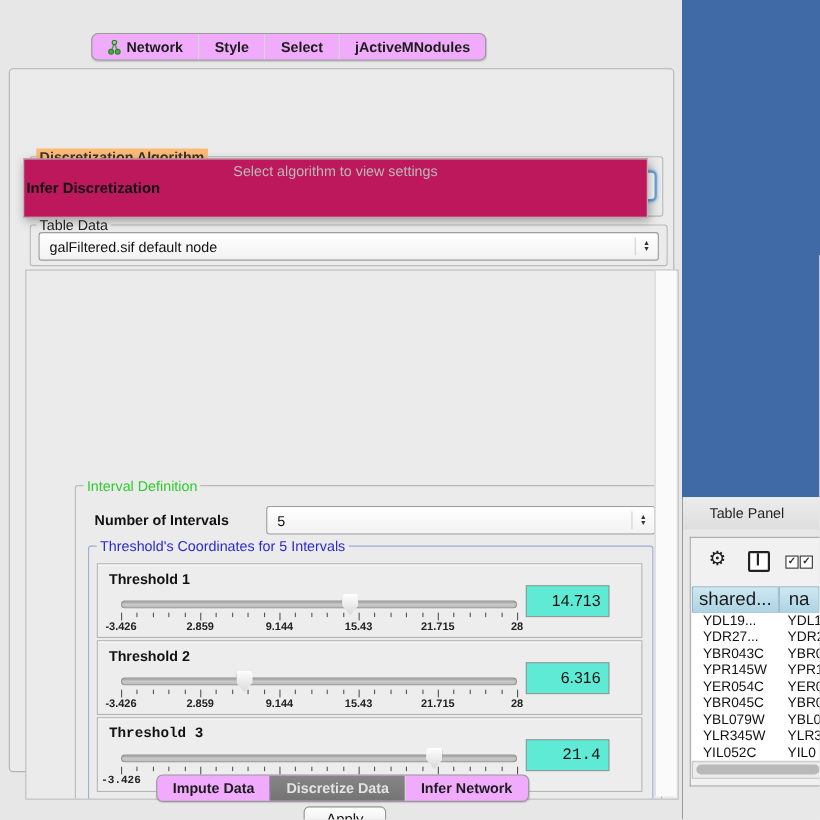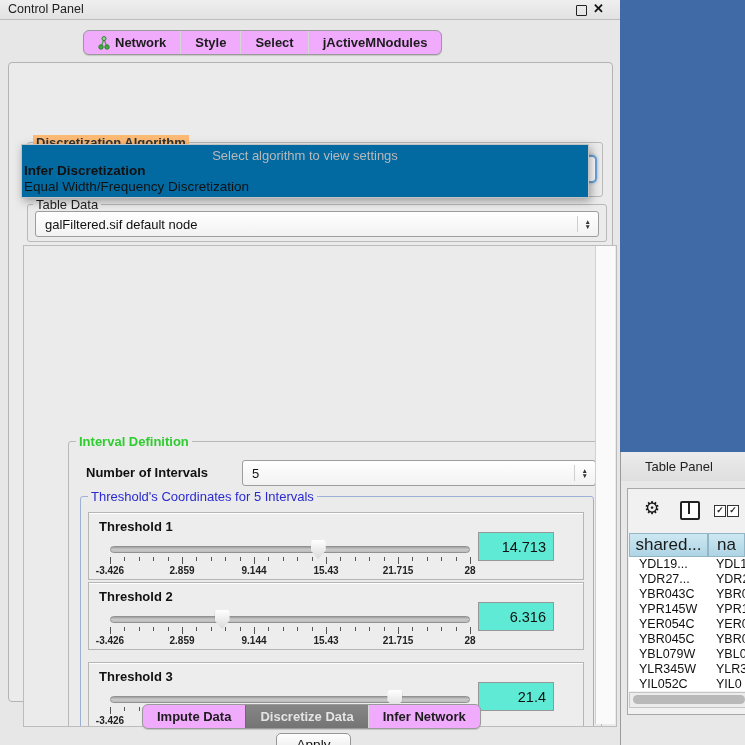--- a/index.html
+++ b/index.html
@@ -30,21 +30,21 @@
   
   #cp-main{left:8px;top:62px;width:603px;height:638px;background:#ebebeb;border:1px solid #b3b3b3;border-radius:4px;}
 
   
   #algo-group{left:18px;top:79px;width:574px;height:53px;border:1px solid #b9b9b9;border-radius:3px;}
   #algo-legend{left:24px;top:72px;font-size:13px;font-weight:bold;color:#333;background:#fdba74;padding:0 3px;}
   #algo-combo{left:26px;top:92px;width:558px;height:24px;background:#fff;border:2px solid #6aa3d8;border-radius:5px;
               box-shadow:0 0 3px rgba(90,150,210,.8);}
 
   
-  #algo-popup{left:12px;top:81px;width:566px;height:52px;background:#0369a1;border:1px solid #c2c2c2;
+  #algo-popup{left:12px;top:81px;width:566px;height:52px;background:#be185d;border:1px solid #c2c2c2;
               box-shadow:2px 3px 9px rgba(0,0,0,.35);z-index:20;}
   #popup-placeholder{width:100%;text-align:center;padding-top:3px;font-size:13px;color:#b9b9b9;}
   .popup-item{padding:0 2px;font-size:13.5px;color:#111;line-height:16px;}
   .popup-item.bold{font-weight:bold;}
 
   
   #tabledata-group{left:18px;top:141px;width:578px;height:36px;border:1px solid #b9b9b9;border-radius:3px;}
   #tabledata-legend{left:24px;top:134px;font-size:13px;color:#222;background:#ebebeb;padding:0 3px;}
   .combo{background:linear-gradient(#ffffff,#f2f2f2);border:1px solid #9d9d9d;border-radius:3px;
          display:flex;align-items:center;font-size:13px;color:#111;}
@@ -114,25 +114,20 @@
   #hscroll{left:629px;top:692px;width:116px;height:14px;background:#ececec;border:1px solid #c5c5c5;border-right:none;}
   #hscroll-thumb{position:absolute;left:3px;top:1.5px;width:112px;height:9px;background:#b9b9b9;border-radius:5px;}
 </style>
 </head>
 <body>
 
 <div id="stage">
 
   <div id="control-panel" class="abs">
 
-    <div id="cp-titlebar" class="abs">
-      <span id="cp-title" class="abs">Control Panel</span>
-      <span id="float-btn" class="abs"></span>
-      <span id="close-btn" class="abs">✕</span>
-    </div>
 
     <div id="top-tabs" class="abs tabbar">
         <div class="tab">
           <svg width="12" height="14" viewBox="0 0 12 14">
             <line x1="6" y1="3" x2="3" y2="11" stroke="#3f9f3f" stroke-width="1.2"></line>
             <line x1="6" y1="3" x2="9" y2="11" stroke="#3f9f3f" stroke-width="1.2"></line>
             <circle cx="6" cy="2.6" r="2" fill="#8fd48f" stroke="#2e7d2e"></circle>
             <circle cx="3" cy="11" r="2.2" fill="#3fae3f" stroke="#2e7d2e"></circle>
             <circle cx="9" cy="11" r="2.2" fill="#3fae3f" stroke="#2e7d2e"></circle>
           </svg>
@@ -152,38 +147,37 @@
     <div id="cp-main" class="abs">
 
       <div id="algo-group" class="abs"></div>
       <span id="algo-legend" class="abs">Discretization Algorithm</span>
       <div id="algo-combo" class="abs"></div>
 
       <div id="algo-popup" class="abs">
         <div id="popup-placeholder">Select algorithm to view settings</div>
         <div id="popup-items">
             <div class="popup-item bold">Infer Discretization</div>
-            <div class="popup-item">Equal Width/Frequency Discretization</div>
           </div>
       </div>
 
       <div id="tabledata-group" class="abs"></div>
       <span id="tabledata-legend" class="abs grouplab">Table Data</span>
       <div id="tabledata-combo" class="abs combo">
         <span class="cval">galFiltered.sif default node</span>
         <span class="stepper">
           <span>▲</span>
           <span>▼</span>
         </span>
       </div>
 
       <div id="scrollpane" class="abs">
 
         <div id="interval-group" class="abs"></div>
-        <span id="interval-legend" class="abs grouplab" style="color: rgb(47, 204, 47); font-weight: bold;">Interval Definition</span>
+        <span id="interval-legend" class="abs grouplab" style="color: rgb(47, 204, 47);">Interval Definition</span>
 
         <span id="noi-label" class="abs">Number of Intervals</span>
         <div id="noi-combo" class="abs combo">
           <span class="cval">5</span>
           <span class="stepper">
             <span>▲</span>
             <span>▼</span>
           </span>
         </div>
 
@@ -271,21 +265,21 @@
     <div class="ticklabels">
                 <span class="ticklab" style="left: 0%;">-3.426</span>
                 <span class="ticklab" style="left: 20%;">2.859</span>
                 <span class="ticklab" style="left: 40%;">9.144</span>
                 <span class="ticklab" style="left: 60%;">15.43</span>
                 <span class="ticklab" style="left: 80%;">21.715</span>
                 <span class="ticklab" style="left: 100%;">28</span>
               </div>
     <div class="t-valuebox">6.316</div>
   </div>
-            <div class="tpanel" style="top: 416px;">
+            <div class="tpanel" style="top: 406px; font-family: Liberation Mono, monospace;">
     <span class="t-label">Threshold 3</span>
     <div class="trackwrap">
       <div class="track"></div>
       <div class="thumb" style="left: 78.9983%;"></div>
     </div>
     <div class="ticks">
                 <span class="tick major" style="left: 0%;"></span>
                 <span class="tick minor" style="left: 4%;"></span>
                 <span class="tick minor" style="left: 8%;"></span>
                 <span class="tick minor" style="left: 12%;"></span>

